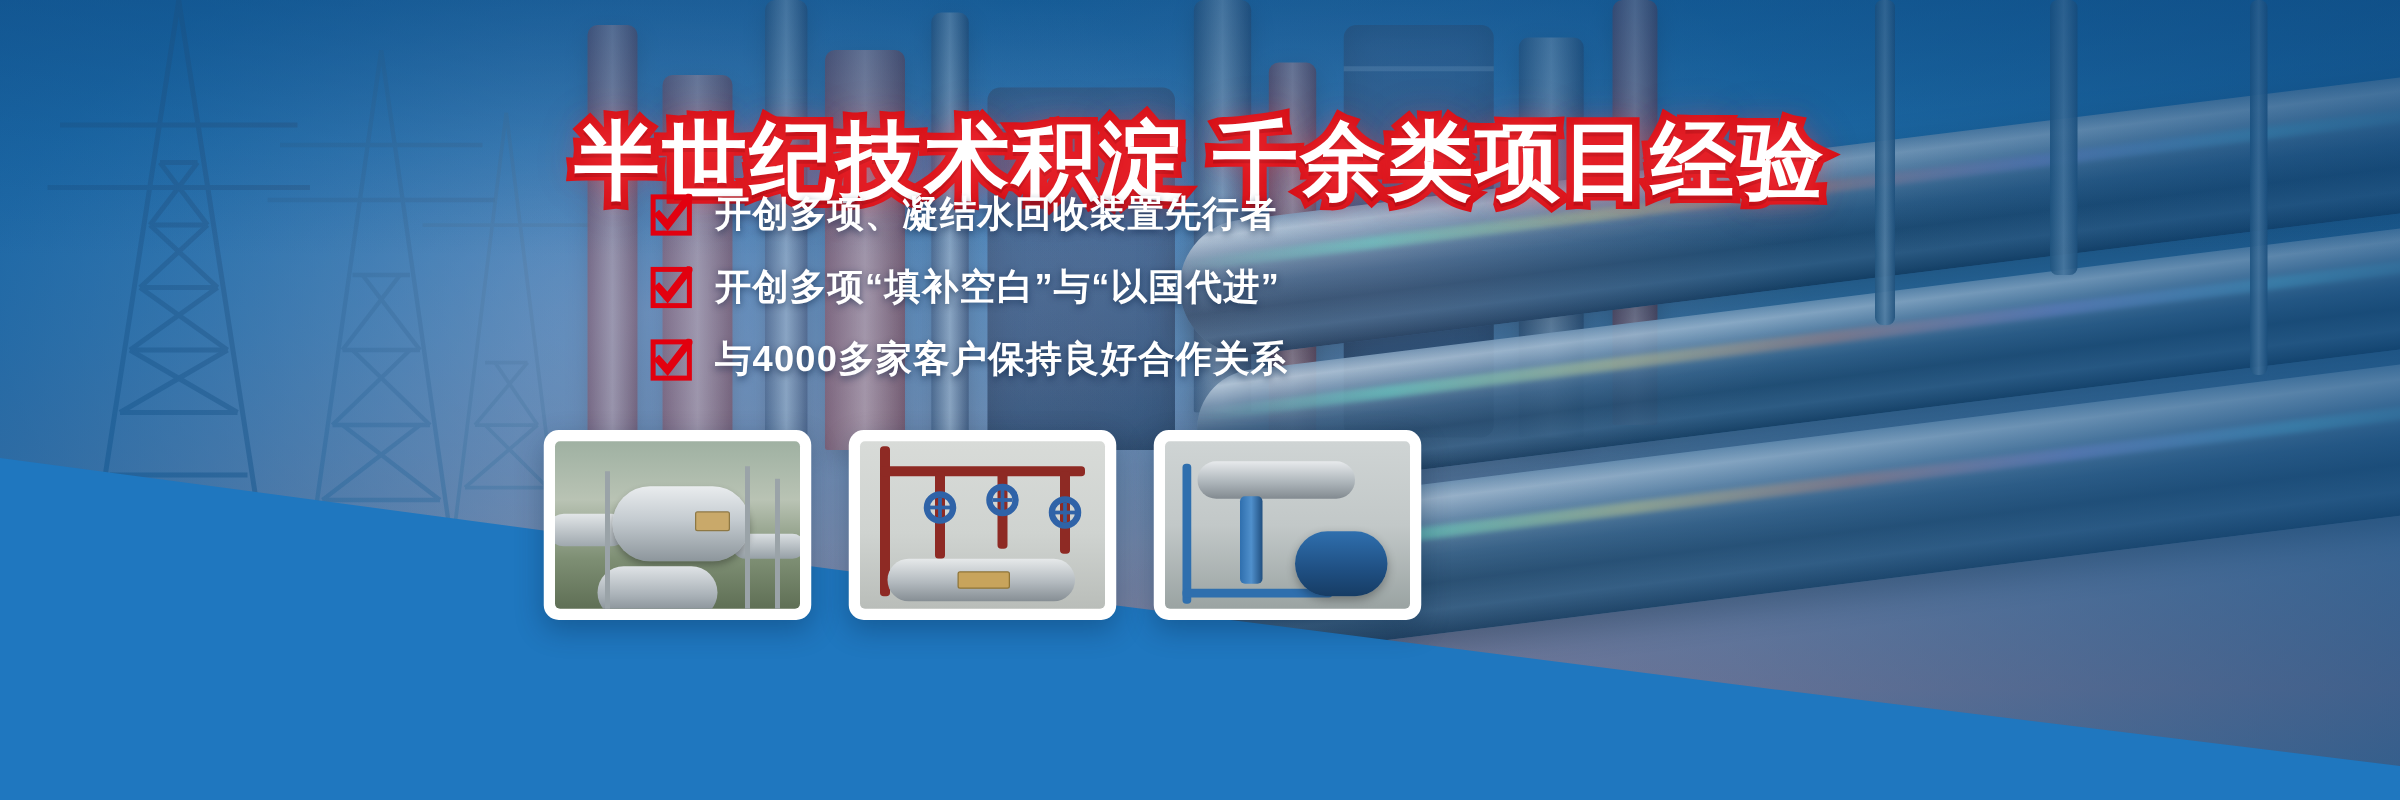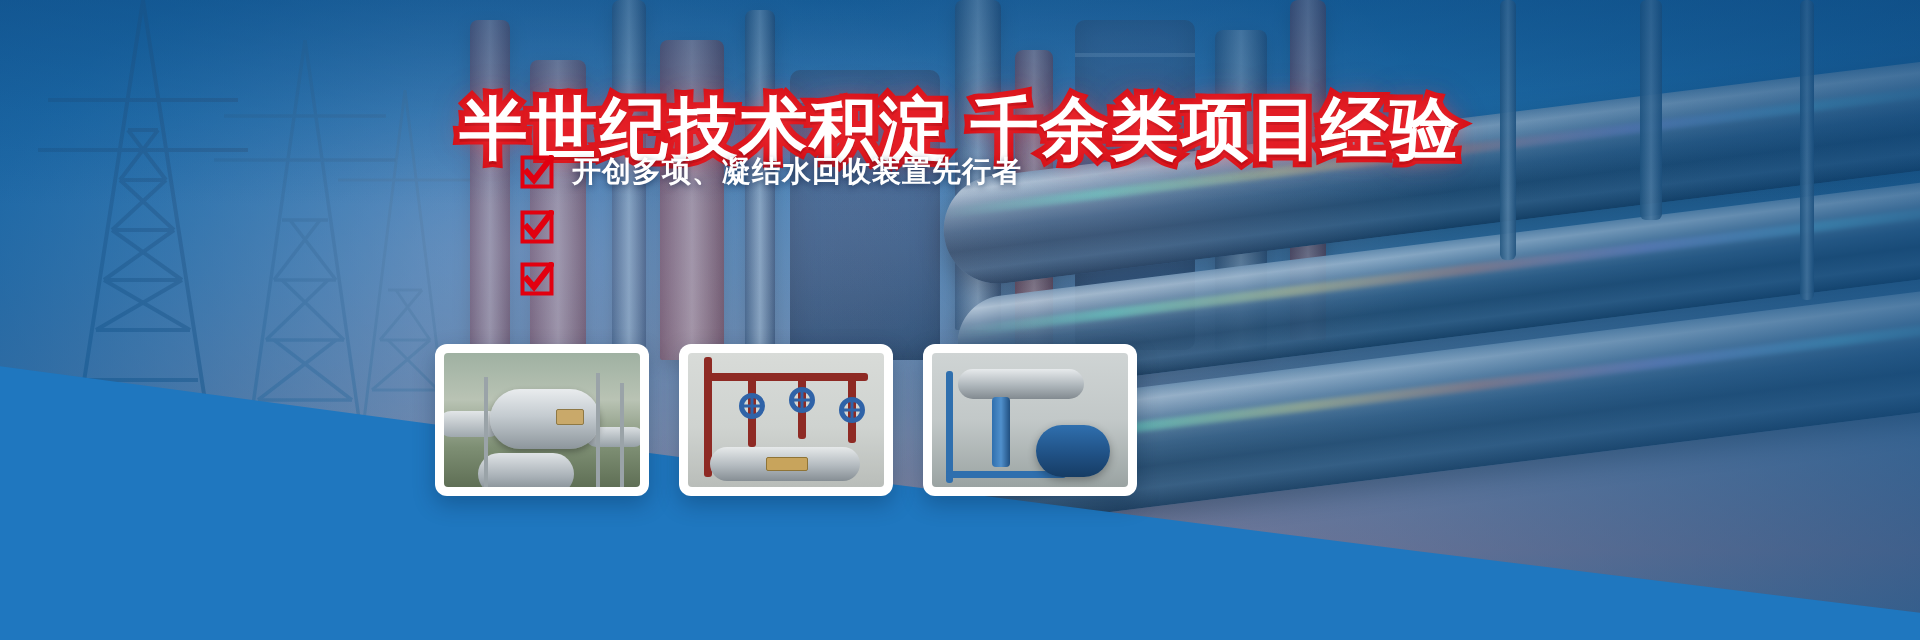--- a/index.html
+++ b/index.html
@@ -302,29 +302,31 @@
         <span class="bullet-text">开创多项、凝结水回收装置先行者</span>
       </div>
 
       <div class="bullet">
         <span class="check">
           <svg viewBox="0 0 34 34">
             <rect x="2.5" y="2.5" width="29" height="29" fill="none" stroke="#e2000f" stroke-width="4"></rect>
             <path d="M7 17 L14 25 L31 3" fill="none" stroke="#e2000f" stroke-width="6" stroke-linecap="square" stroke-linejoin="miter"></path>
           </svg>
         </span>
+        <span class="bullet-text">开创多项“填补空白”与“以国代进”</span>
       </div>
 
       <div class="bullet">
         <span class="check">
           <svg viewBox="0 0 34 34">
             <rect x="2.5" y="2.5" width="29" height="29" fill="none" stroke="#e2000f" stroke-width="4"></rect>
             <path d="M7 17 L14 25 L31 3" fill="none" stroke="#e2000f" stroke-width="6" stroke-linecap="square" stroke-linejoin="miter"></path>
           </svg>
         </span>
+        <span class="bullet-text">与4000多家客户保持良好合作关系</span>
       </div>
 
     </div>
 
     <div class="cards">
 
       <div class="card">
         <div class="card-photo ph1">
           <div class="hpipe"></div>
           <div class="hpipe2"></div>

